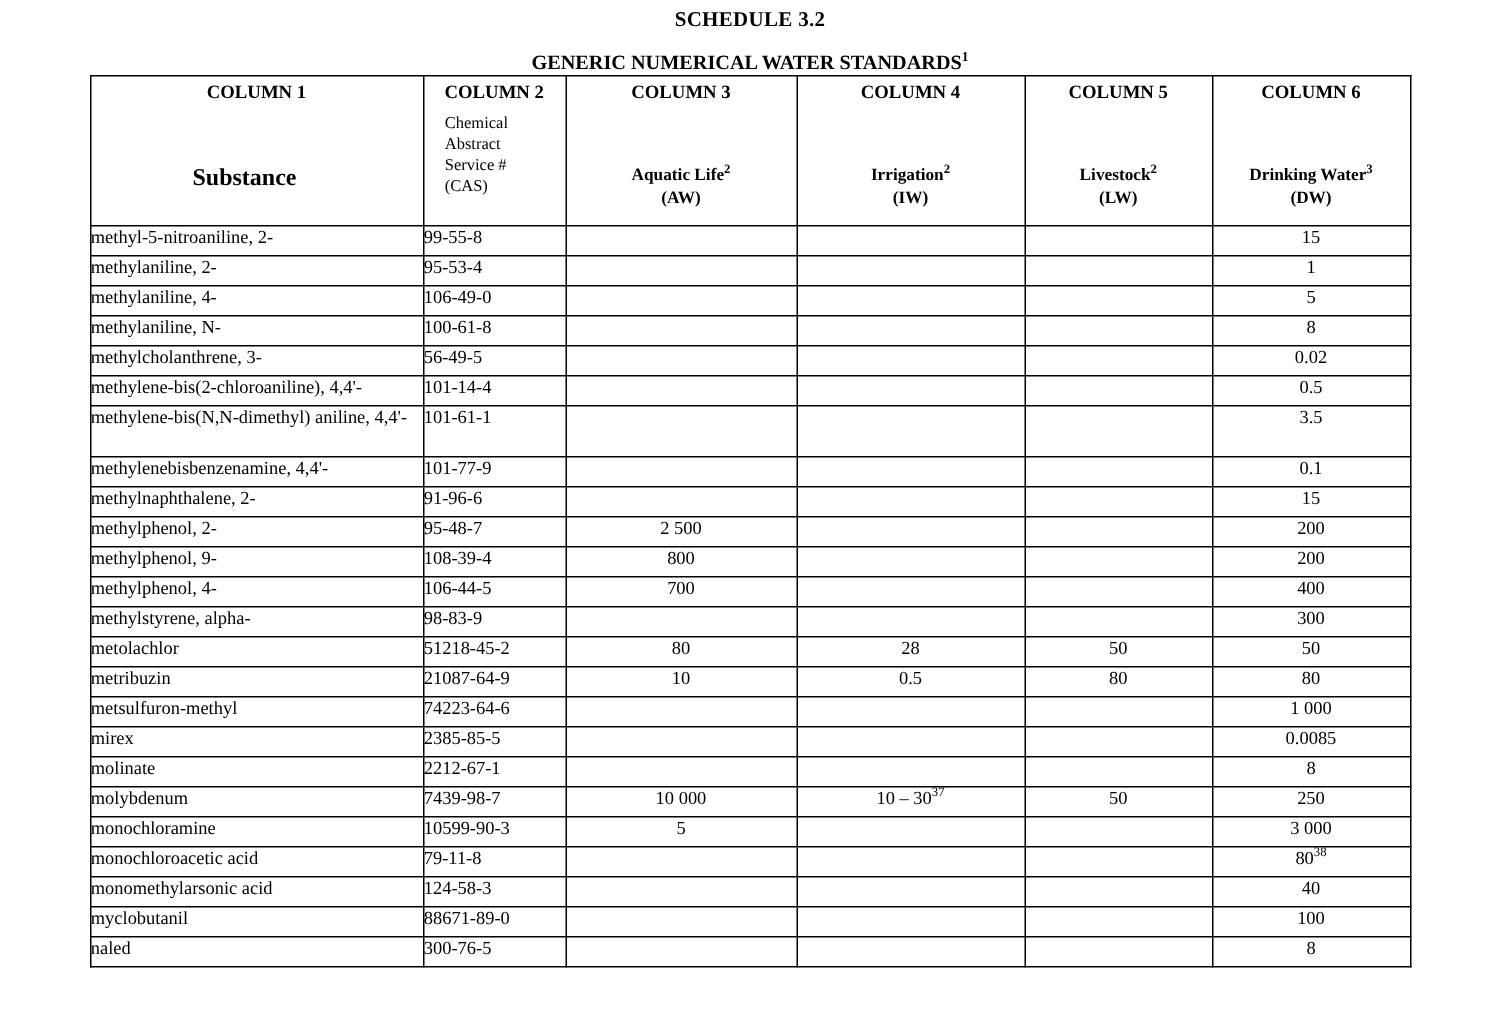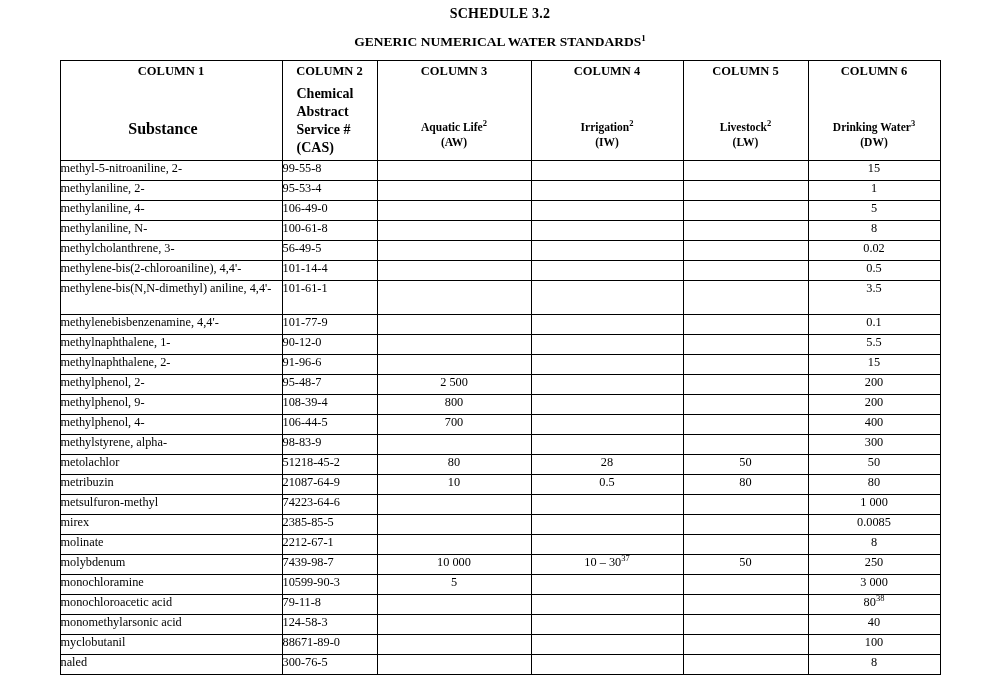--- a/index.html
+++ b/index.html
@@ -25,21 +25,20 @@
     font-weight: bold;
     font-size: 14px;
     letter-spacing: 0.2px;
     margin-top: 6px;
   }
   .doc-subtitle {
     text-align: center;
     font-weight: bold;
     font-size: 13.5px;
     margin-top: 12px;
-    margin-bottom: 10px;
   }
   .sup {
     font-size: 9px;
     vertical-align: super;
     line-height: 0;
   }
   table.std-table {
     border-collapse: collapse;
     table-layout: fixed;
     margin: 0 auto;
@@ -69,23 +68,23 @@
   .hdr-substance {
     position: absolute;
     left: 0; right: 16px;
     bottom: 22px;
     text-align: center;
     font-weight: bold;
     font-size: 16px;
   }
   .hdr-cas {
     padding: 3px 0 0 14px;
-    font-size: 14px;
+    font-size: 11px;
     line-height: 1.28;
-    font-weight: bold;
+    font-weight: normal;
   }
   .hdr-center {
     position: absolute;
     left: 0; right: 0;
     top: 38px;
     text-align: center;
     font-size: 11.5px;
     line-height: 1.3;
     font-weight: bold;
   }
@@ -245,28 +244,20 @@
         </tr>
         <tr>
           <td class="c-sub"><span>methylenebisbenzenamine, 4,4'-</span></td>
           <td class="c-cas"><span>101-77-9</span></td>
           <td class="c-num"><span></span></td>
           <td class="c-num"><span></span></td>
           <td class="c-num"><span></span></td>
           <td class="c-num"><span>0.1</span></td>
         </tr>
         <tr>
-          <td class="c-sub"><span>methylnaphthalene, 1-</span></td>
-          <td class="c-cas"><span>90-12-0</span></td>
-          <td class="c-num"><span></span></td>
-          <td class="c-num"><span></span></td>
-          <td class="c-num"><span></span></td>
-          <td class="c-num"><span>5.5</span></td>
-        </tr>
-        <tr>
           <td class="c-sub"><span>methylnaphthalene, 2-</span></td>
           <td class="c-cas"><span>91-96-6</span></td>
           <td class="c-num"><span></span></td>
           <td class="c-num"><span></span></td>
           <td class="c-num"><span></span></td>
           <td class="c-num"><span>15</span></td>
         </tr>
         <tr>
           <td class="c-sub"><span>methylphenol, 2-</span></td>
           <td class="c-cas"><span>95-48-7</span></td>

